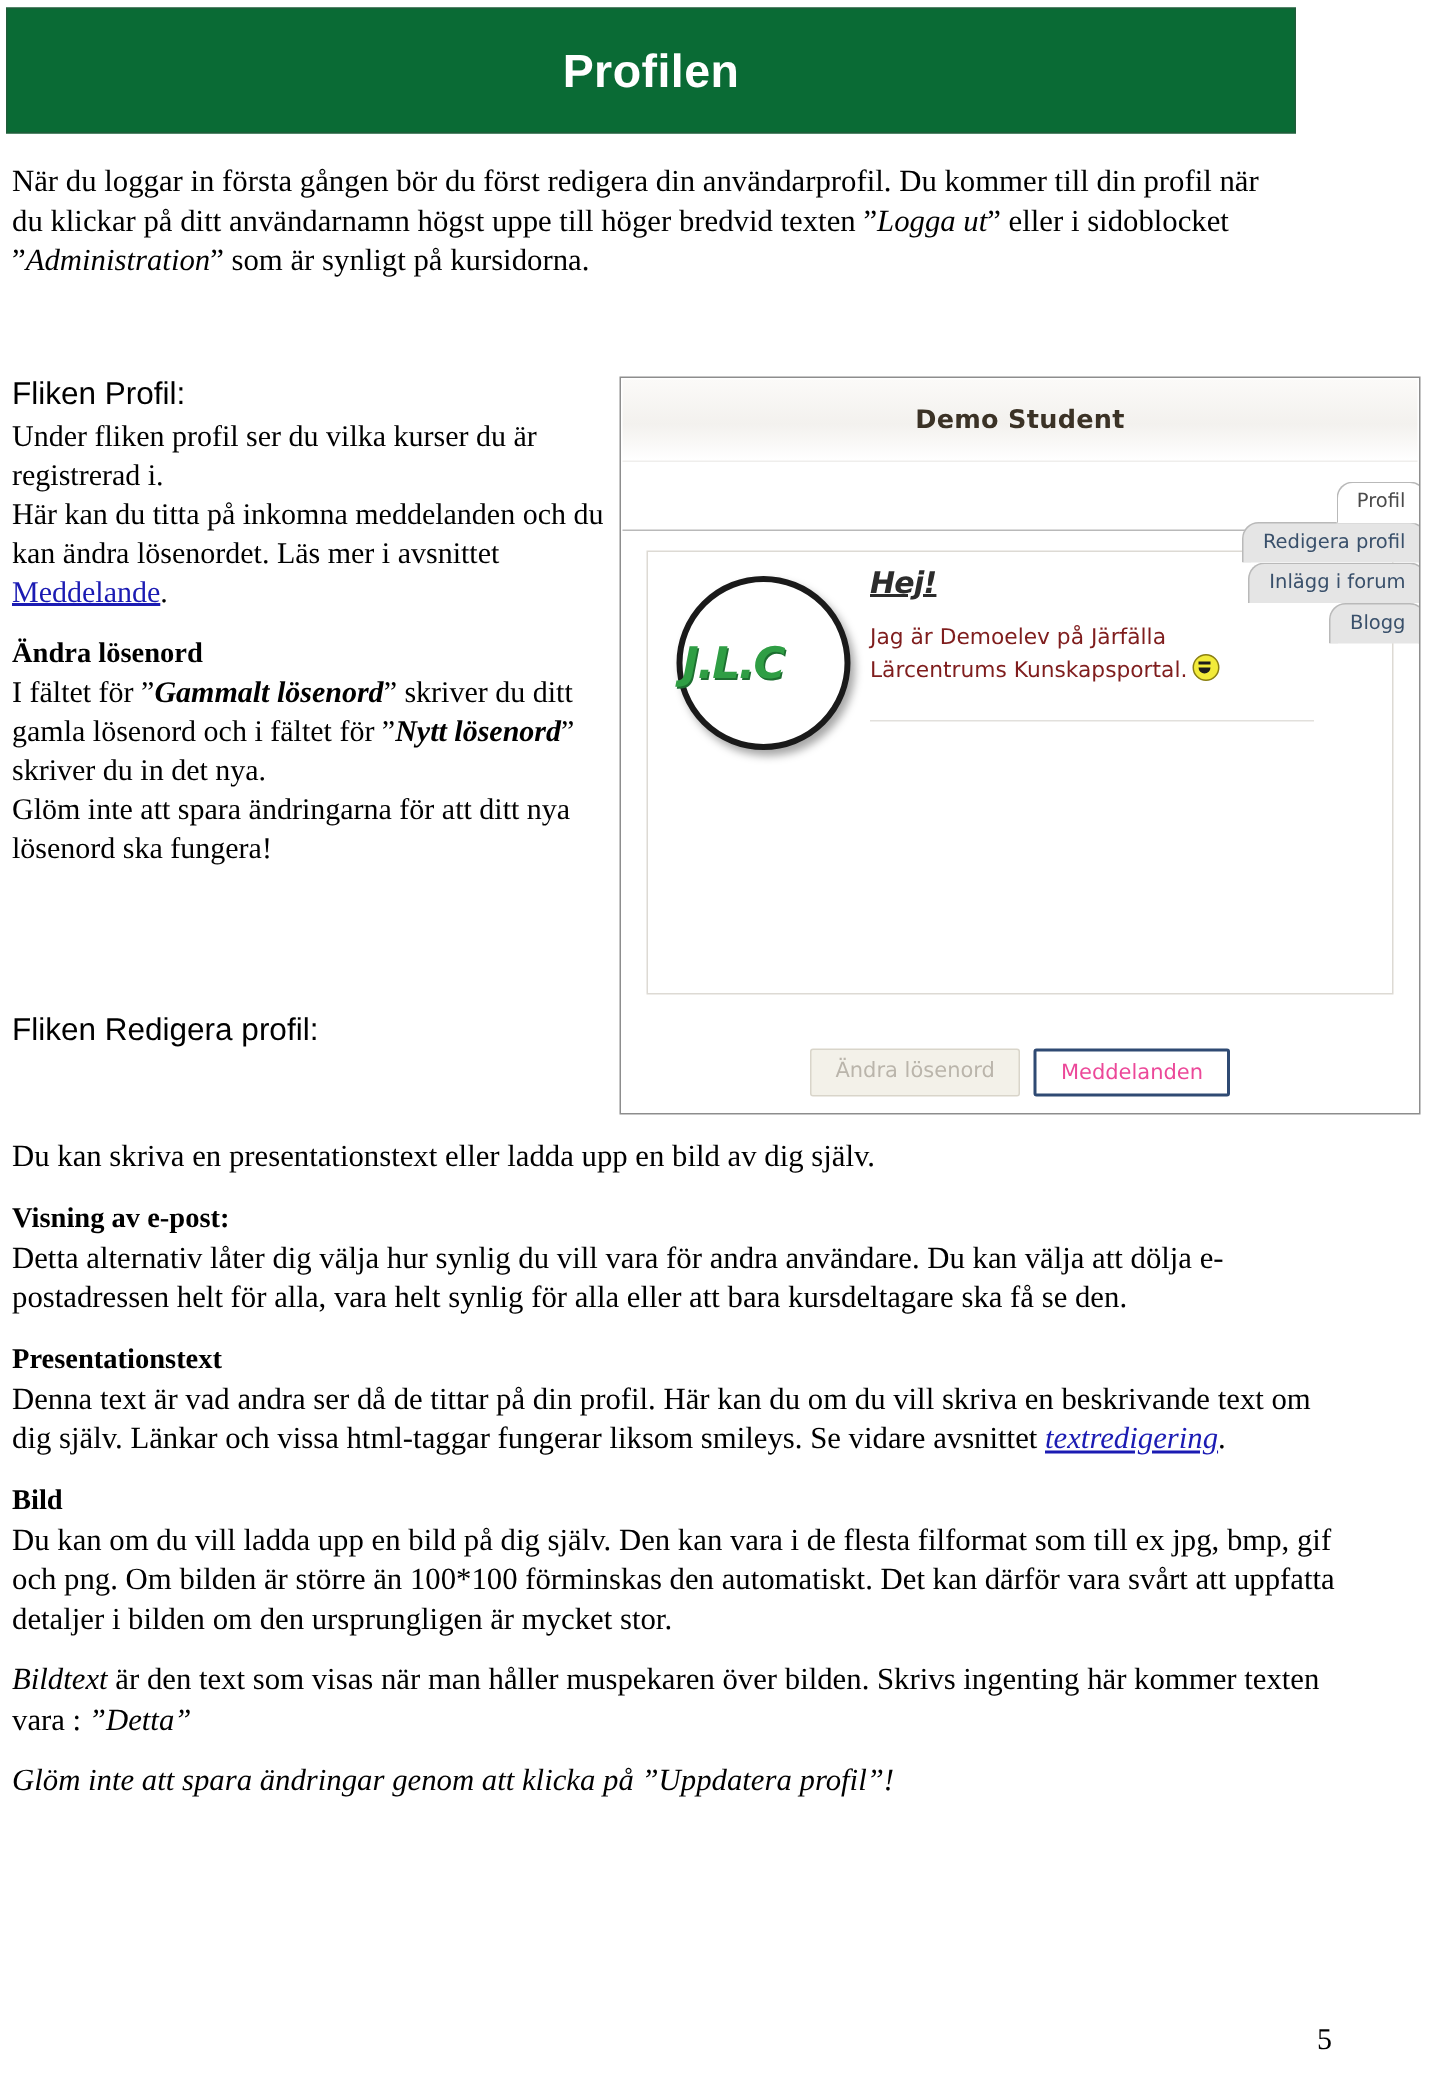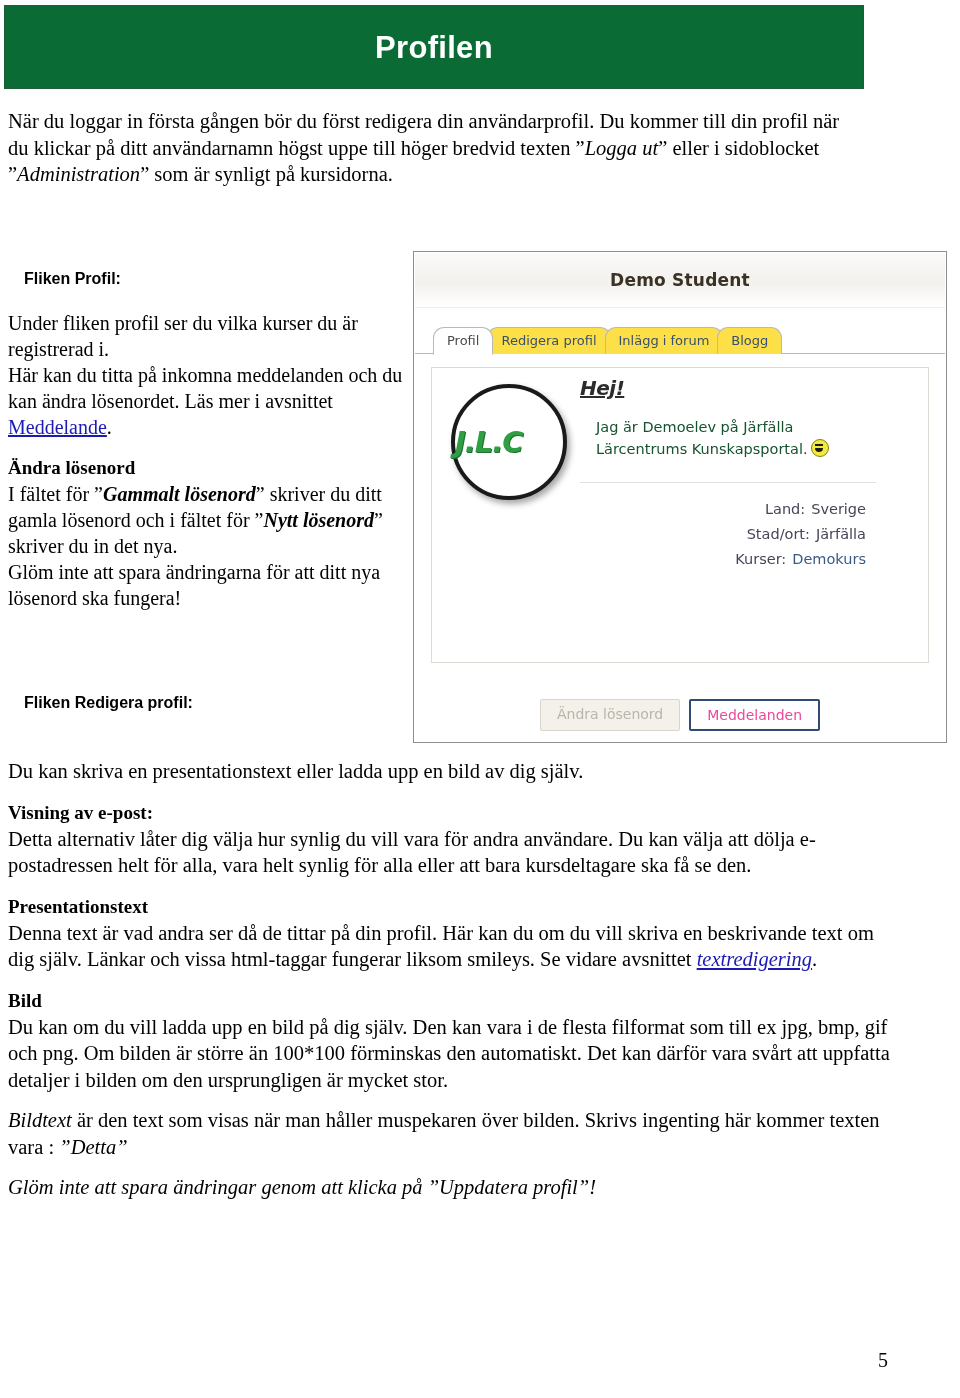--- a/index.html
+++ b/index.html
@@ -52,24 +52,24 @@
     line-height: 26.5px;
     text-align: left;
   }
   .intro {
     width: 848px;
   }
   .it { font-style: italic; }
   .bi { font-style: italic; font-weight: bold; }
 
   h2.sec-head {
-    margin: 16px;
+    margin: 0;
     font-family: "Liberation Sans", sans-serif;
-    font-weight: bold;
-    font-size: 16px;
+    font-weight: normal;
+    font-size: 21px;
     line-height: 30px;
   }
   h3.sub-head {
     margin: 0;
     font-family: "Liberation Serif", serif;
     font-weight: bold;
     font-size: 19px;
     line-height: 27px;
   }
 
@@ -146,38 +146,39 @@
   }
 
   
   .tabs {
     position: relative;
     height: 33px;
     margin-top: 13px;
     padding-left: 18px;
     display: flex;
     align-items: flex-end;
+    flex-direction: column;
   }
   .tabs::after {
     content: "";
     position: absolute;
     left: 0; right: 0; bottom: 0;
     height: 1px;
     background: #b9b9b9;
   }
   .tab {
     position: relative;
     z-index: 2;
     height: 26px;
     line-height: 26px;
     padding: 0 13px;
     margin-right: -6px;
     font-size: 13px;
     color: #39506b;
-    background: #fde047;
+    background: #e5e5e5;
     border: 1px solid #b9b9b9;
     border-bottom: none;
     border-radius: 11px 11px 0 0;
     white-space: nowrap;
   }
   .tab.active {
     color: #4a4a4a;
     background: #ffffff;
     border-bottom: 1px solid #ffffff;
     margin-bottom: -1px;
@@ -234,23 +235,23 @@
     font-weight: bold;
     font-style: italic;
     font-size: 20px;
     color: #2c2c2c;
     text-decoration: underline;
     letter-spacing: -0.5px;
     margin: 0 0 14px 0;
   }
   .bio {
     font-size: 14.5px;
-    color: #14532d;
+    color: #7f1d1d;
     line-height: 22px;
-    margin: 16px;
+    margin: 0;
     max-width: 268px;
   }
   .smiley {
     display: inline-block;
     width: 16px;
     height: 16px;
     border-radius: 50%;
     background: #f2eb3a;
     border: 1px solid #8a7f12;
     vertical-align: -3px;
@@ -364,34 +365,20 @@
           <span class="avatar-text">J.L.C</span>
         </div>
       </div>
 
       <div class="card-body">
         <div class="hej">Hej!</div>
         <p class="bio"><span>Jag är Demoelev på Järfälla</span> <span>Lärcentrums Kunskapsportal.</span><span class="smiley"></span></p>
 
         <div class="divider"></div>
 
-        <div class="fields">
-          <div class="field-row">
-            <span class="field-label">Land:</span>
-            <span class="field-value">Sverige</span>
-          </div>
-          <div class="field-row">
-            <span class="field-label">Stad/ort:</span>
-            <span class="field-value">Järfälla</span>
-          </div>
-          <div class="field-row">
-            <span class="field-label">Kurser:</span>
-            <span class="field-value link">Demokurs</span>
-          </div>
-        </div>
       </div>
 
     </div>
 
     <div class="btn-row">
       <div class="btn disabled">Ändra lösenord</div>
       <div class="btn primary">Meddelanden</div>
     </div>
 
   </div>

